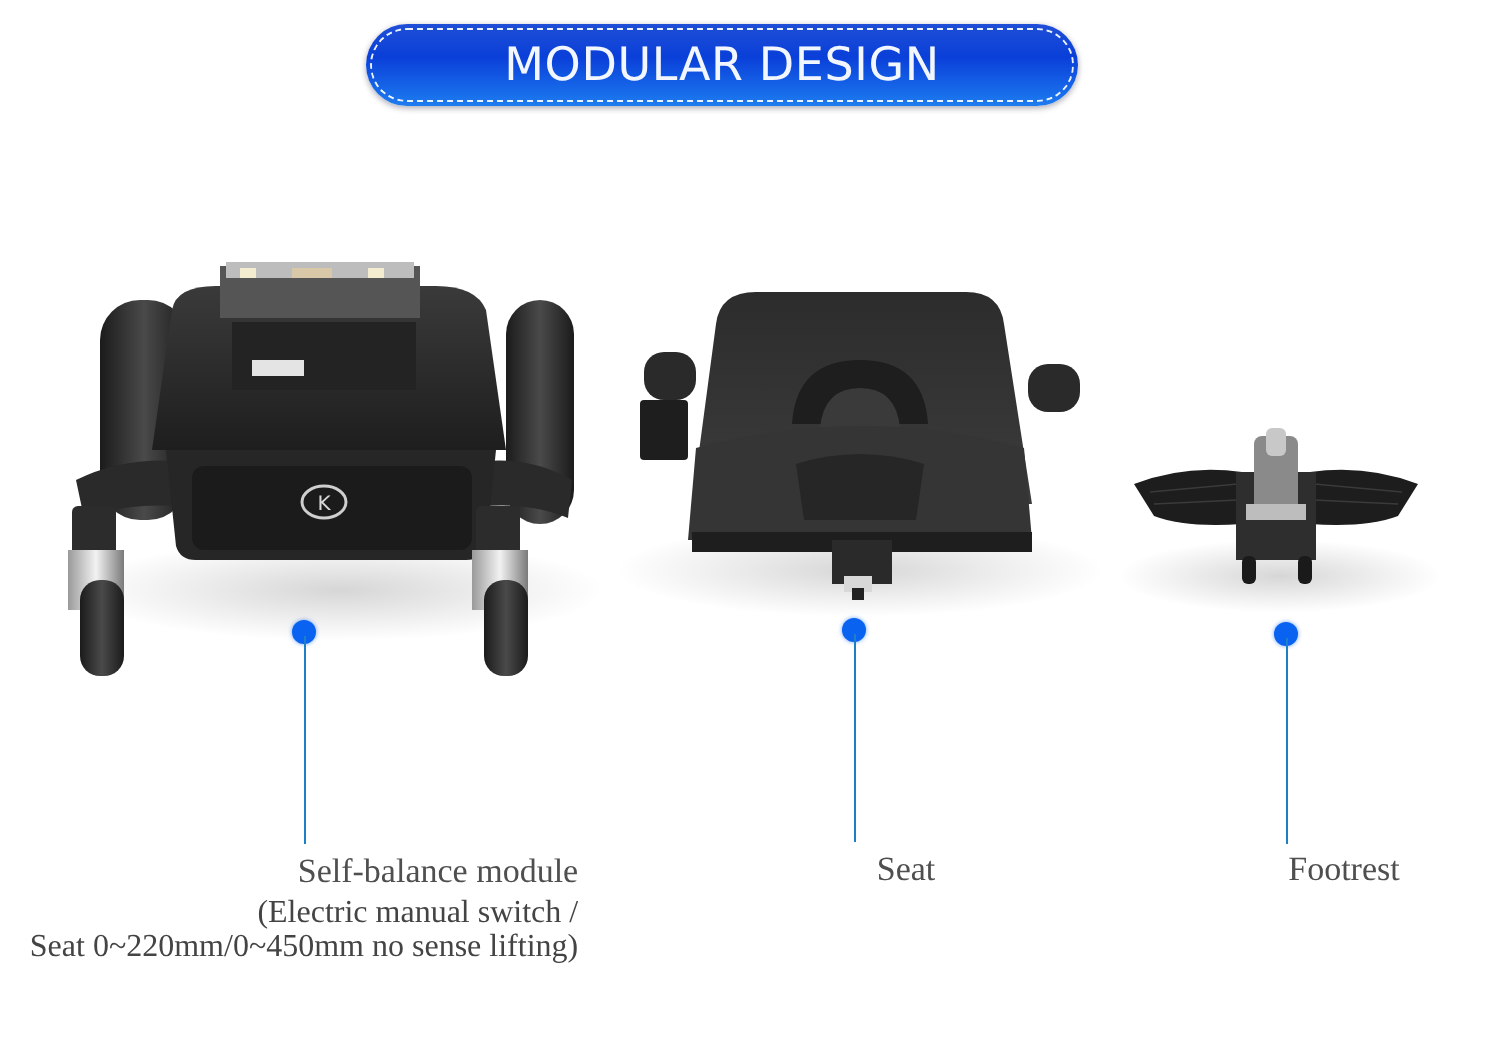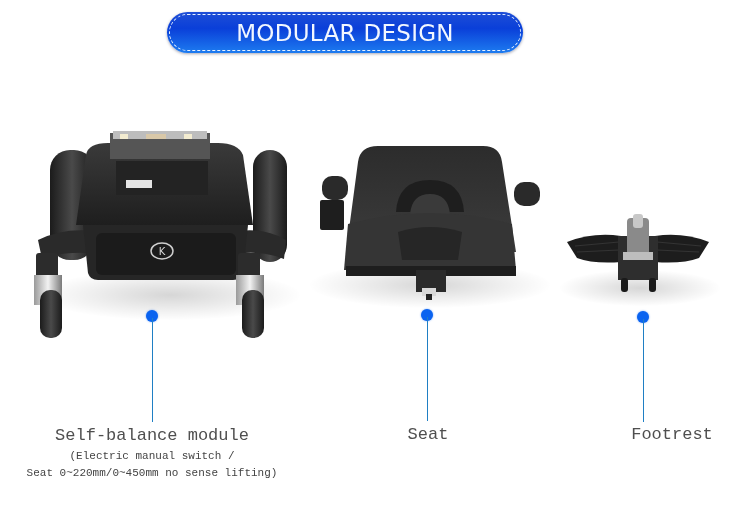--- a/index.html
+++ b/index.html
@@ -2,21 +2,21 @@
 <html><head>
 <meta charset="utf-8">
 <style>
   html, body { margin: 0; padding: 0; }
   body {
     width: 750px; height: 521px; position: relative; overflow: hidden;
     background: #ffffff;
     font-family: "DejaVu Sans", sans-serif;
   }
   .banner {
-    position: absolute; left: 167px; top: 12px; width: 356px; height: 41px;
+    position: absolute; left: 183px; top: 12px; width: 356px; height: 41px;
     border-radius: 21px;
     background: linear-gradient(180deg, #1f4fd6 0%, #0a3fd9 40%, #1d7cf0 100%);
     box-shadow: 0 1px 3px rgba(0,0,40,0.35);
     display: flex; align-items: center; justify-content: center;
   }
   .banner::after {
     content: ""; position: absolute; left: 2px; top: 2px; right: 2px; bottom: 2px;
     border: 1.5px dashed #e8f2ff; border-radius: 19px; pointer-events: none;
   }
   .banner-title {
@@ -29,26 +29,26 @@
   }
   .product { position: absolute; }
   .pin-dot {
     position: absolute; width: 12px; height: 12px; border-radius: 50%;
     background: #0a63f0; box-shadow: 0 0 2px rgba(10,99,240,0.6);
   }
   .pin-line {
     position: absolute; width: 1.5px; background: #1f7fc4;
   }
   .label {
-    position: absolute; color: #4f4f4f; text-align: center; white-space: nowrap;
+    position: absolute; color: #4f4f4f; text-align: right; white-space: nowrap;
     transform: translateX(-50%);
-    font-family: Liberation Mono, monospace;
+    font-family: Liberation Serif, serif;
   }
   .label .main { font-size: 17px; line-height: 24px; display: block; }
-  .label .sub { font-size: 11px; line-height: 17px; display: block; color: #444; }
+  .label .sub { font-size: 16px; line-height: 17px; display: block; color: #444; }
 </style>
 </head>
 <body>
 
 <div class="banner">
   <span class="banner-title">MODULAR DESIGN</span>
 </div>
 
 <div class="shadow" style="left:40px;top:270px;width:260px;height:50px;"></div>
 <div class="shadow" style="left:310px;top:262px;width:240px;height:46px;"></div>
@@ -162,19 +162,19 @@
 
 <div class="pin-dot" style="left:637px;top:311px;"></div>
 <div class="pin-line" style="left:642.5px;top:319px;height:103px;"></div>
 
 <div class="label" style="left:152px;top:424px;">
   <span class="main">Self-balance module</span>
   <span class="sub">(Electric manual switch /</span>
   <span class="sub">Seat 0~220mm/0~450mm no sense lifting)</span>
 </div>
 
-<div class="label" style="left:428px;top:423px;">
+<div class="label" style="left:453px;top:423px;">
   <span class="main">Seat</span>
 </div>
 
 <div class="label" style="left:672px;top:423px;">
   <span class="main">Footrest</span>
 </div>
 
 </body></html>

